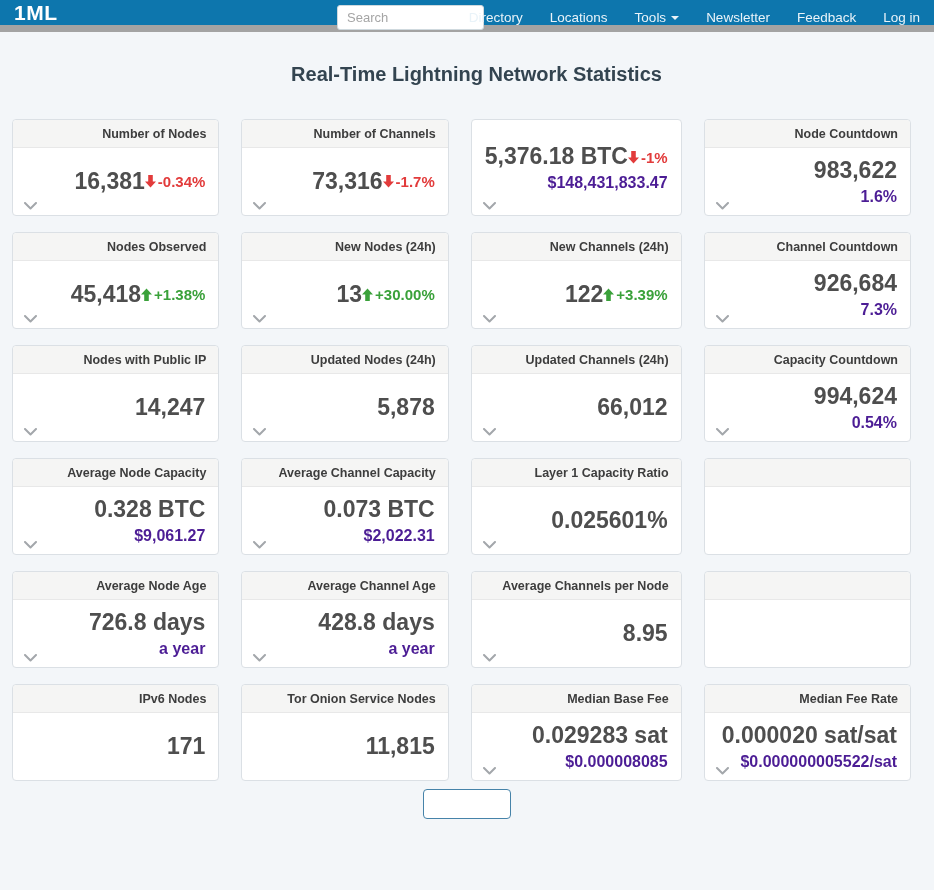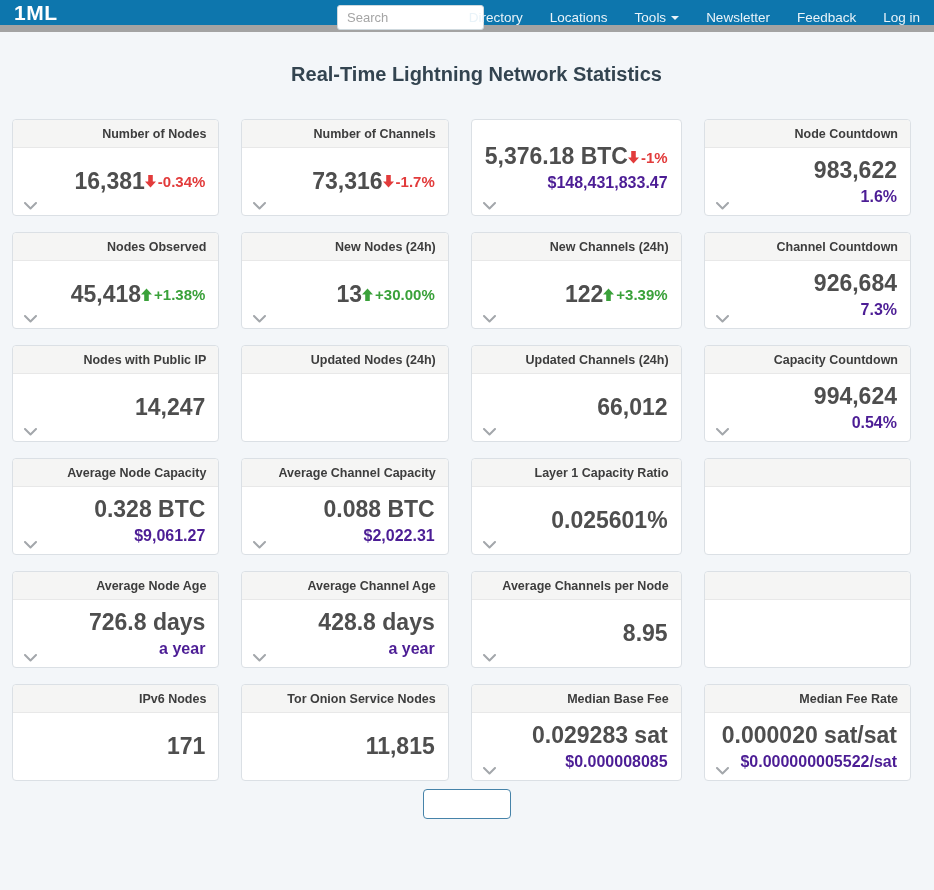--- a/index.html
+++ b/index.html
@@ -294,20 +294,32 @@
 
       <span class="chevron">
         <svg width="13" height="8" viewBox="0 0 13 8" fill="none" stroke="currentColor" stroke-width="2" stroke-linecap="round" stroke-linejoin="round">
           <path d="M1 1 L6.5 6.5 L12 1"></path>
         </svg>
       </span>
     </div>
   </div>
       <div class="card">
     <div class="card-header">Updated Nodes (24h)</div>
+    <div class="card-body">
+      <div class="value-line">
+        <span class="value">5,878</span>
+
+      </div>
+
+      <span class="chevron">
+        <svg width="13" height="8" viewBox="0 0 13 8" fill="none" stroke="currentColor" stroke-width="2" stroke-linecap="round" stroke-linejoin="round">
+          <path d="M1 1 L6.5 6.5 L12 1"></path>
+        </svg>
+      </span>
+    </div>
   </div>
       <div class="card">
     <div class="card-header">Updated Channels (24h)</div>
     <div class="card-body">
       <div class="value-line">
         <span class="value">66,012</span>
 
       </div>
 
       <span class="chevron">
@@ -344,21 +356,21 @@
         <svg width="13" height="8" viewBox="0 0 13 8" fill="none" stroke="currentColor" stroke-width="2" stroke-linecap="round" stroke-linejoin="round">
           <path d="M1 1 L6.5 6.5 L12 1"></path>
         </svg>
       </span>
     </div>
   </div>
       <div class="card">
     <div class="card-header">Average Channel Capacity</div>
     <div class="card-body">
       <div class="value-line">
-        <span class="value">0.088 BTC</span>
+        <span class="value">0.073 BTC</span>
 
       </div>
       <div class="sub">$2,022.31</div>
       <span class="chevron">
         <svg width="13" height="8" viewBox="0 0 13 8" fill="none" stroke="currentColor" stroke-width="2" stroke-linecap="round" stroke-linejoin="round">
           <path d="M1 1 L6.5 6.5 L12 1"></path>
         </svg>
       </span>
     </div>
   </div>

